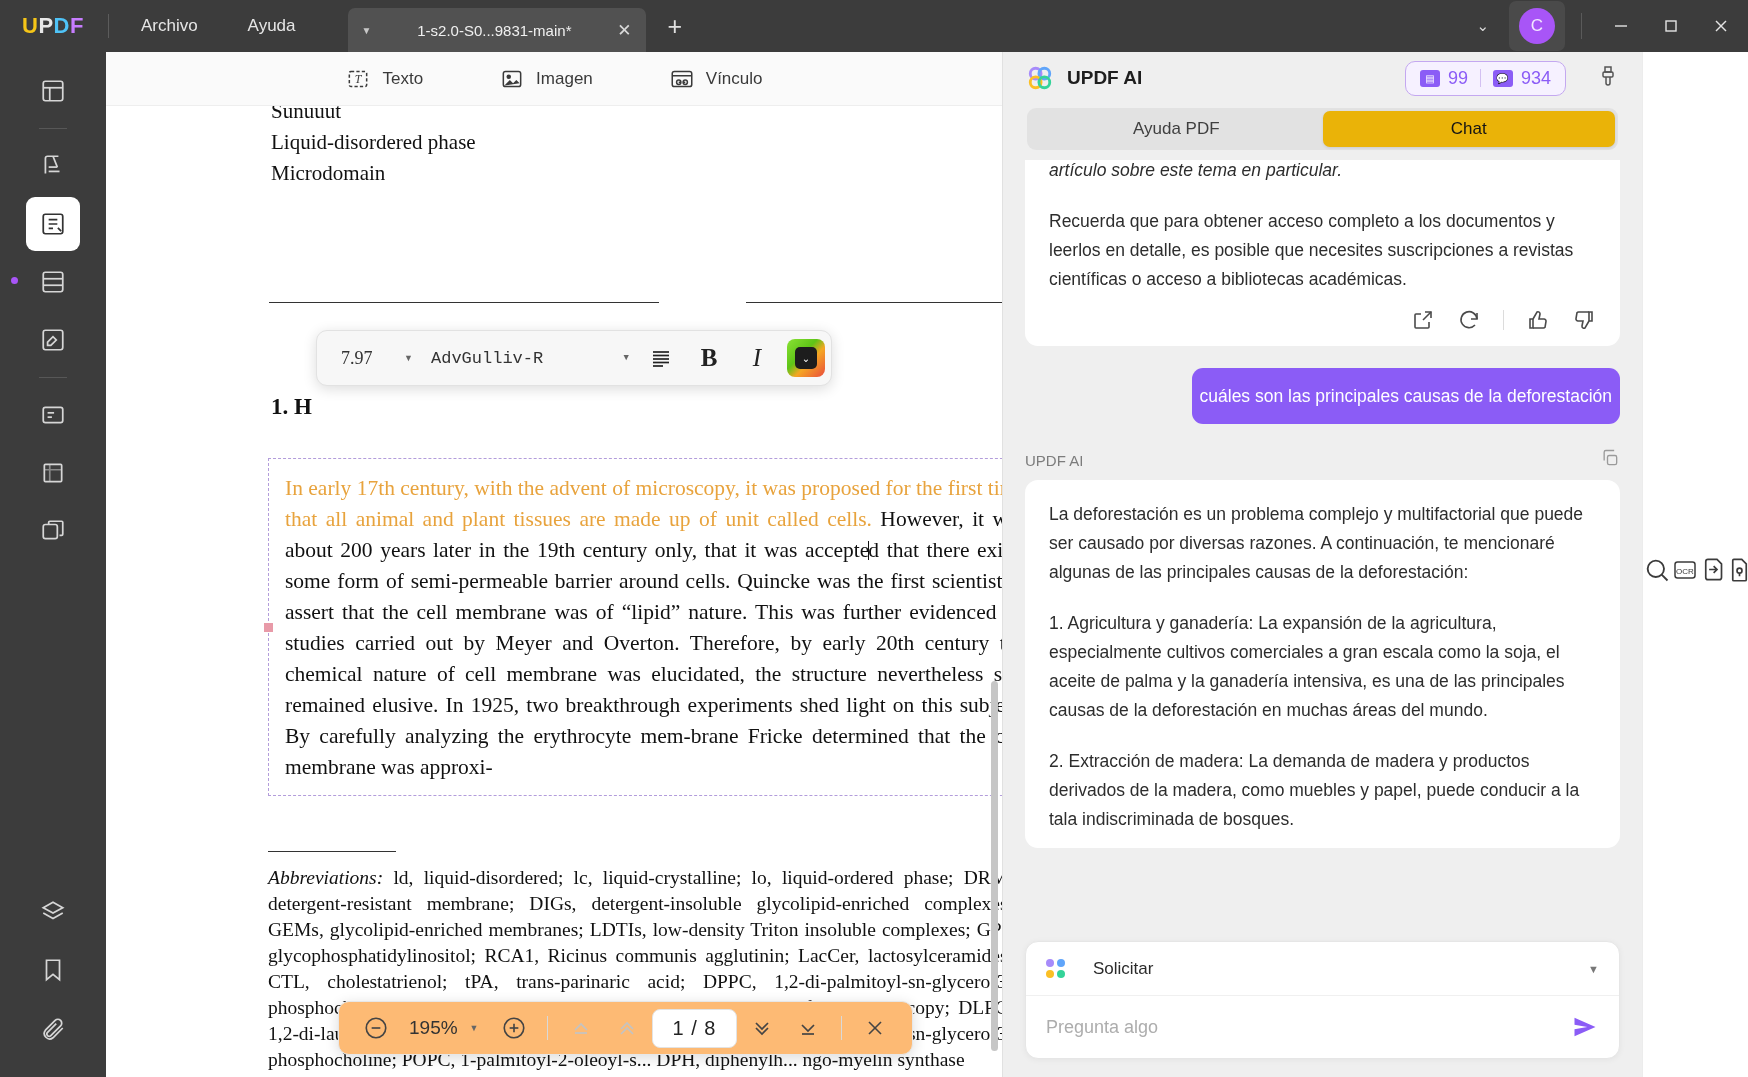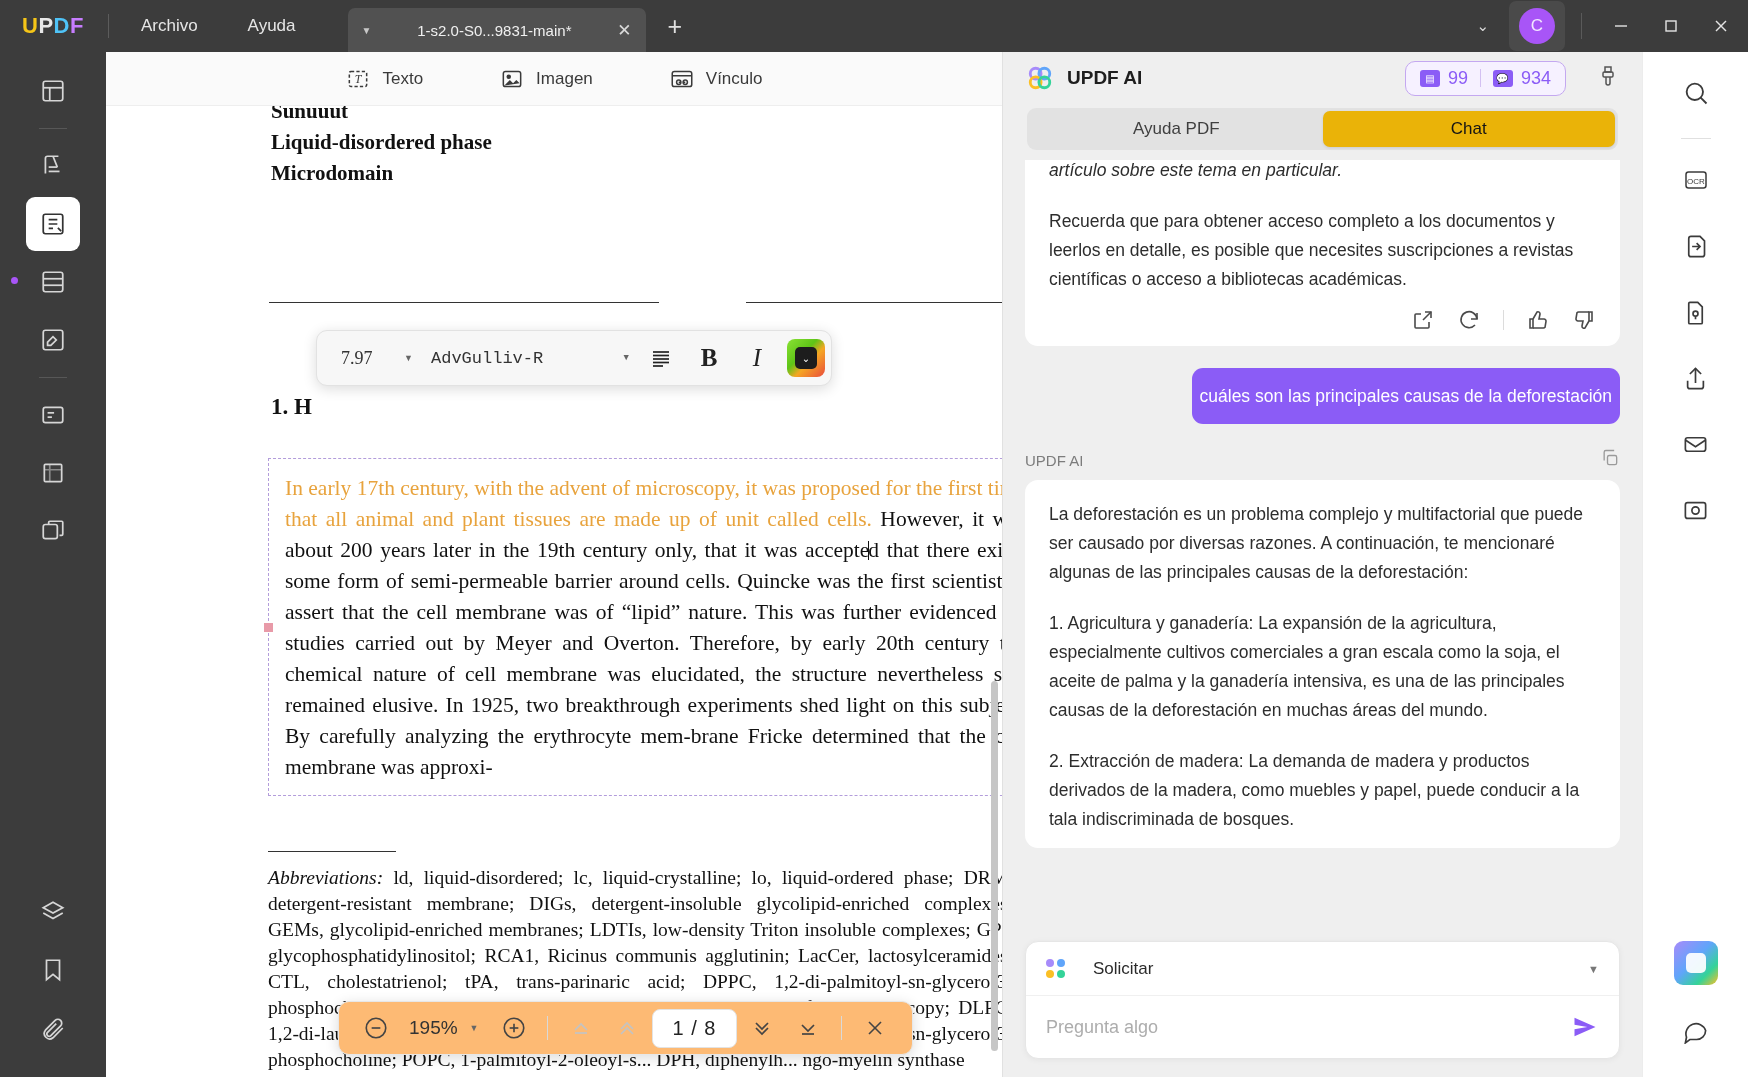--- a/index.html
+++ b/index.html
@@ -64,21 +64,21 @@
     height: 54px; background:#fafafa; border-bottom:1px solid #eee;
     display:flex; align-items:center; justify-content:center; gap: 76px;
   }
   .dt-item { display:flex; align-items:center; gap:11px; color:#3a3a3a; font-size:17px; cursor:pointer; }
 
   .page {
     position:absolute; left:0; right:0; top:54px; bottom:0; background:#fff;
     overflow:hidden; padding: 0 0 0 0;
   }
   .pg-inner { position:relative; width:100%; height:100%; }
-  .serif { font-family:"Liberation Serif", serif; color:#111;font-weight:bold; }
+  .serif { font-family:"Liberation Serif", serif; color:#111; }
 
   .kw { position:absolute; left:165px; top:-10px; font-size:21px; line-height:31px; }
   .sec-rule { position:absolute; height:1px; background:#333; }
 
   .head1 { position:absolute; left:165px; top:288px; font-size:23px; font-weight:bold; }
 
   .textblock {
     position:absolute; left:162px; top:352px; width:765px;
     border:1px dashed #b39ddb; padding: 14px 6px 12px 16px;
   }
@@ -178,22 +178,22 @@
   .dots i { width:8px; height:8px; border-radius:50%; display:block; }
   .compose-label { font-size:17px; color:#2b2b2b; }
   .compose-caret { margin-left:auto; color:#777; font-size:11px; }
   .compose-bot { height:62px; display:flex; align-items:center; padding: 0 20px; }
   .compose-input { flex:1; border:none; outline:none; font-size:18px; color:#2b2b2b;
                    font-family:"Liberation Sans", sans-serif; background:transparent; }
   .compose-input::placeholder { color:#adadad; }
   .send-btn { color:#8b5cf6; cursor:pointer; display:flex; }
 
   
-  .rrail { width:106px; flex:0 0 106px; background:#fff; display:flex; flex-direction:column;
-           align-items:center; padding-top:14px; border-left:1px solid #ececec; }
+  .rrail { width:106px; flex:0 0 106px; background:#fff; display:flex; flex-direction:row;
+           align-items:center; padding-top:22px; border-left:1px solid #ececec; }
   .rr-btn { width:54px; height:54px; display:flex; align-items:center; justify-content:center;
             color:#3b3b3b; margin-bottom:12px; cursor:pointer; border-radius:9px; }
   .rr-sep { width:30px; height:1px; background:#e0e0e0; margin: 6px 0 14px; }
   .rr-spacer { flex:1; }
   .rr-ai { width:44px; height:44px; border-radius:9px;
            background: linear-gradient(135deg,#a78bfa,#60a5fa 45%,#34d399 75%,#fbbf24);
            display:flex; align-items:center; justify-content:center; margin-bottom:18px; cursor:pointer; }
   .rr-ai i { width:20px; height:20px; border-radius:5px; background:#fff; opacity:.92; display:block;}
 </style>
 </head>

